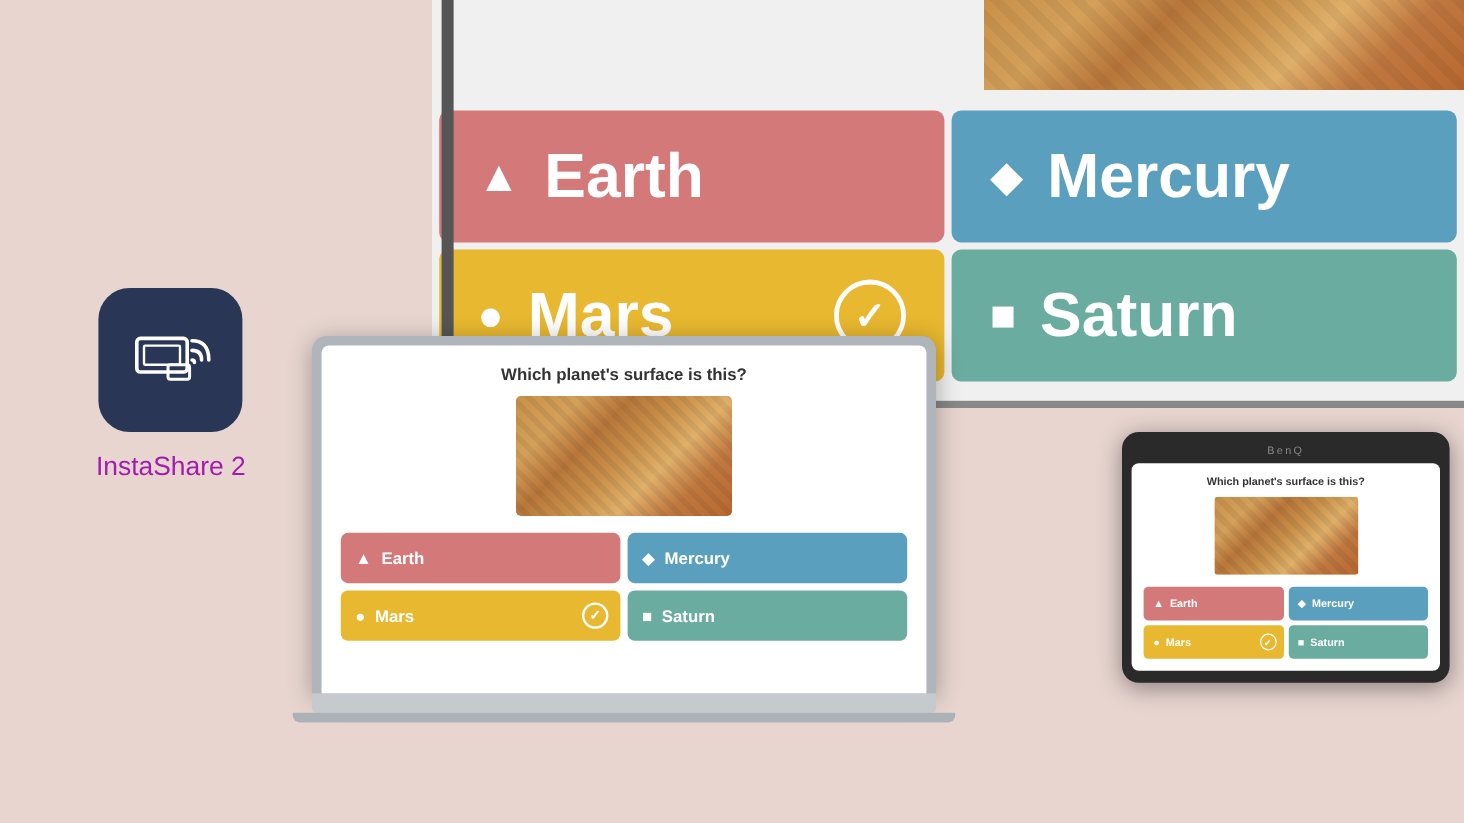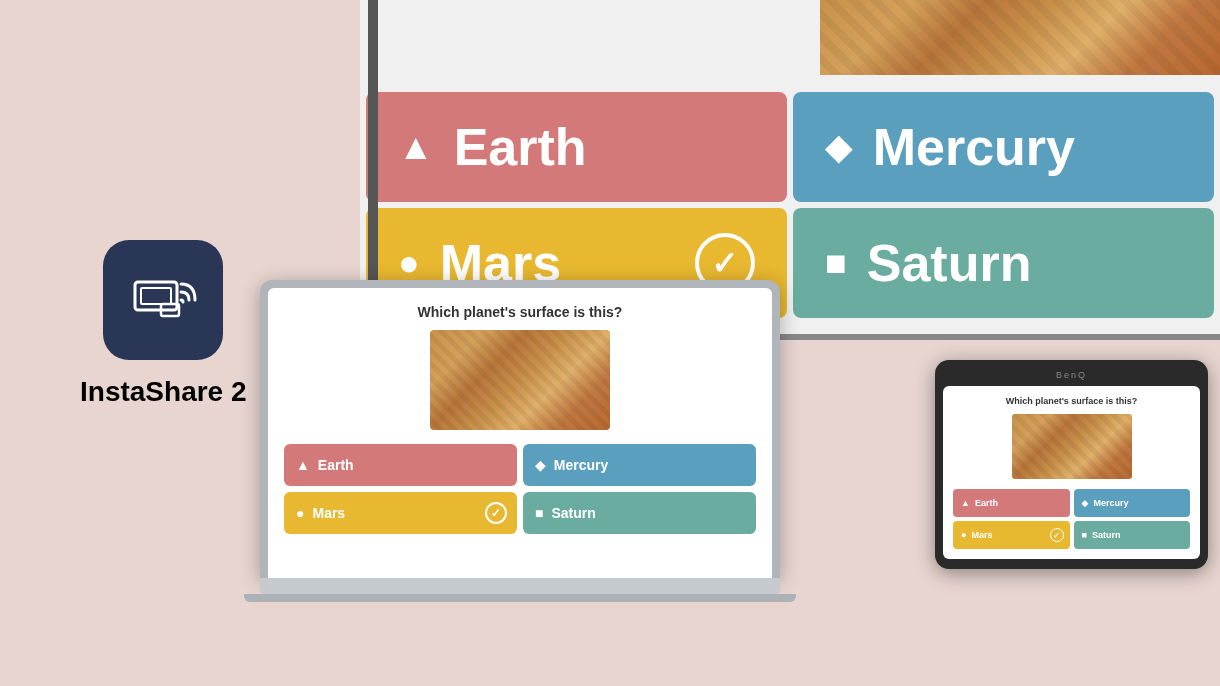--- a/index.html
+++ b/index.html
@@ -29,23 +29,23 @@
       border-radius: 26px;
       display: flex;
       align-items: center;
       justify-content: center;
     }
     .app-icon svg {
       width: 72px;
       height: 72px;
     }
     .app-name {
-      font-size: 28px;
-      font-weight: 700;
-      color: #000000;
+      font-size: 22px;
+      font-weight: 400;
+      color: #a21caf;
       white-space: nowrap;
     }
 
     
     .tv-screen {
       position: absolute;
       right: 0;
       top: 0;
       width: 860px;
       height: 340px;

